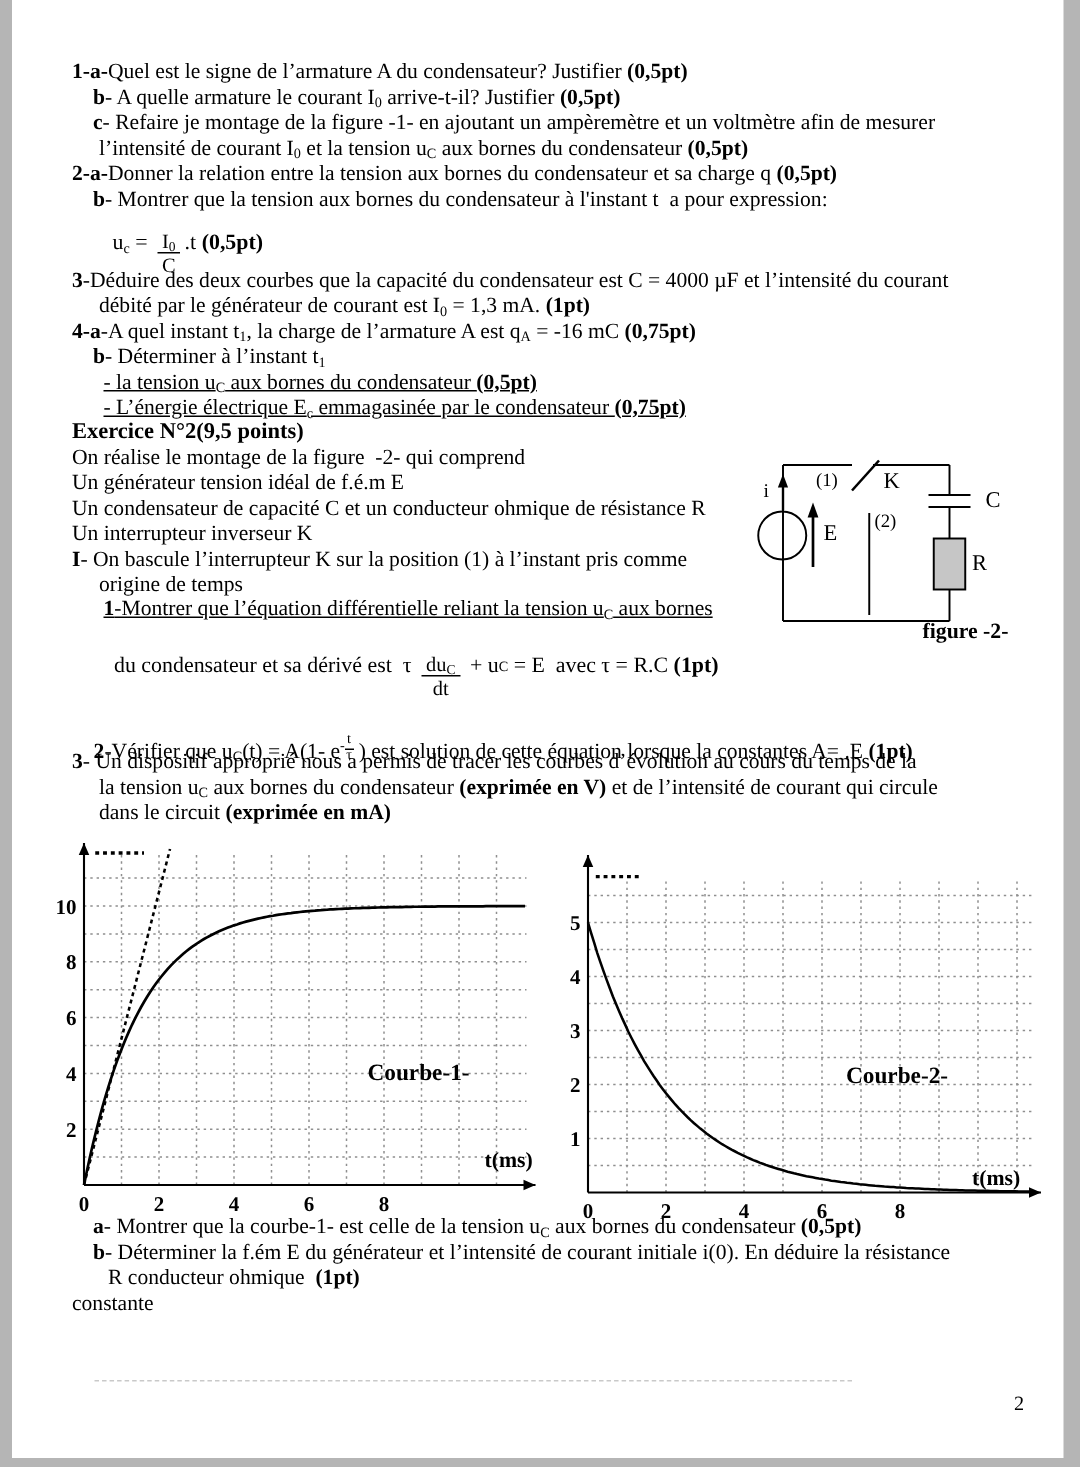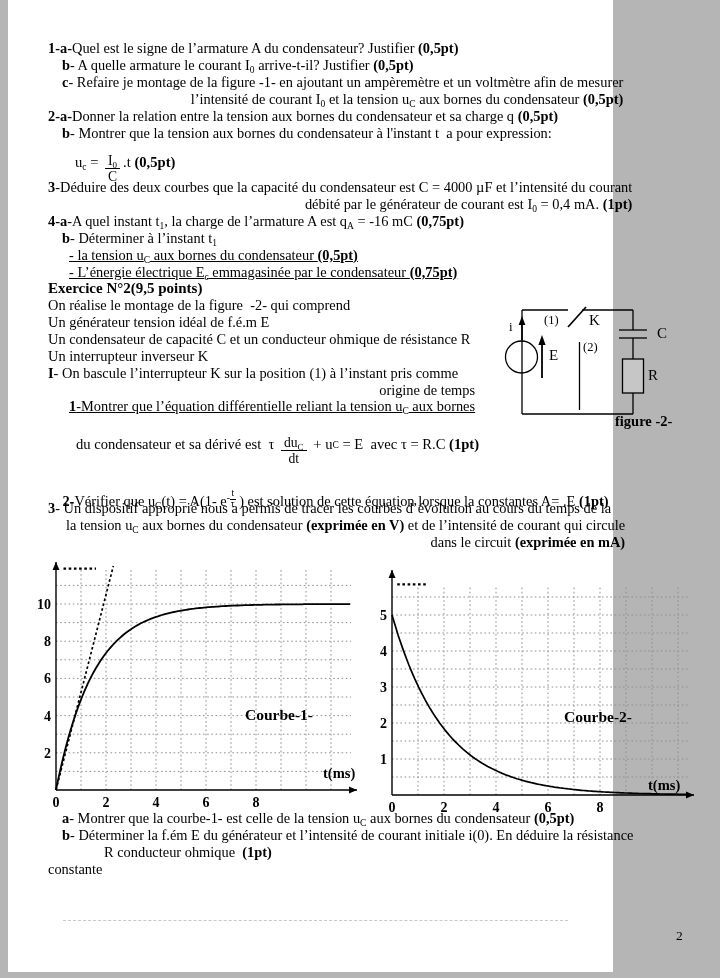--- a/index.html
+++ b/index.html
@@ -2,31 +2,31 @@
 <html><head>
 <meta charset="utf-8">
 <style>
   html,body{margin:0;padding:0;}
   body{
     width:720px;height:978px;position:relative;
     background:#b5b5b5;
     font-family:"Liberation Serif", serif;
     color:#000;overflow:hidden;
   }
-  .page{position:absolute;left:8px;top:0;width:605px;height:972px;background:#ffffff;}
+  .page{position:absolute;left:8px;top:0;width:701px;height:972px;background:#ffffff;}
   .tblock{position:absolute;font-size:14.4px;line-height:16.9px;}
   .line{white-space:pre;}
   .bld{font-weight:bold;}
   .ita{}
   sub{font-size:9.5px;vertical-align:-2.5px;line-height:0;}
   .ml8{margin-left:21px;text-decoration:underline;}
   .ml14{margin-left:14px;}
-  .ml18{margin-left:18px;text-align:right;}
+  .ml18{margin-left:18px;}
   .ml30{margin-left:30px;}
-  .ml40{margin-left:56px;}
+  .ml40{margin-left:24px;}
   .mt3{margin-top:3px;}
   .formula{position:absolute;display:flex;align-items:center;font-size:14.6px;white-space:pre;}
   .frac{display:inline-flex;flex-direction:column;align-items:center;margin:0 3px;font-size:13.6px;line-height:1.12;}
   .frac .num{border-bottom:1.3px solid #000;padding:0 3px;margin-top:12px;}
   .frac .num sub{font-size:9px;}
   .efrac{display:inline-flex;align-items:center;vertical-align:5px;font-size:9.5px;line-height:1;}
   .mfr{display:inline-flex;flex-direction:column;align-items:center;}
   .mnum{border-bottom:1px solid #000;padding:0 1.5px;}
   .caption{position:absolute;font-size:14.5px;font-weight:bold;white-space:pre;}
   .pagenum{position:absolute;font-size:13.5px;}
@@ -47,21 +47,21 @@
     <div class="line"><span class="bld">2-a-</span><span>Donner la relation entre la tension aux bornes du condensateur et sa charge q </span><span class="bld">(0,5pt)</span></div>
     <div class="line ml14"><span class="bld">b</span><span>- Montrer que la tension aux bornes du condensateur à l'instant t  a pour expression:</span></div>
   </div>
 
   <div class="formula" style="left:67px;top:141px;">
     <span><span>u</span><sub>c</sub></span><span> = </span><span class="frac"><span class="num"><span>I</span><sub>0</sub></span><span class="den">C</span></span><span>.t </span><span class="bld">(0,5pt)</span>
   </div>
 
   <div class="tblock" style="left:40px;top:179px;">
     <div class="line"><span class="bld">3</span><span>-Déduire des deux courbes que la capacité du condensateur est C = 4000 µF et l’intensité du courant</span></div>
-    <div class="line ml18"><span>débité par le générateur de courant est I</span><sub>0</sub><span> = 0,4 mA. </span><span class="bld">(1pt)</span></div>
+    <div class="line ml18"><span>débité par le générateur de courant est I</span><sub>0</sub><span> = 1,3 mA. </span><span class="bld">(1pt)</span></div>
     <div class="line"><span class="bld">4-a</span><span>-A quel instant t</span><sub>1</sub><span>, la charge de l’armature A est q</span><sub>A</sub><span> = -16 mC </span><span class="bld">(0,75pt)</span></div>
     <div class="line ml14"><span class="bld">b</span><span>- Déterminer à l’instant t</span><sub>1</sub></div>
     <div class="line ml8"><span>- la tension u</span><sub>C</sub><span> aux bornes du condensateur </span><span class="bld">(0,5pt)</span></div>
     <div class="line ml8"><span>- L’énergie électrique E</span><sub>c</sub><span> emmagasinée par le condensateur </span><span class="bld">(0,75pt)</span></div>
   </div>
 
   <div class="tblock" style="left:40px;top:280px;font-size:15px;">
     <div class="line"><span class="bld ita">Exercice N°2(9,5 points)</span></div>
   </div>
 

